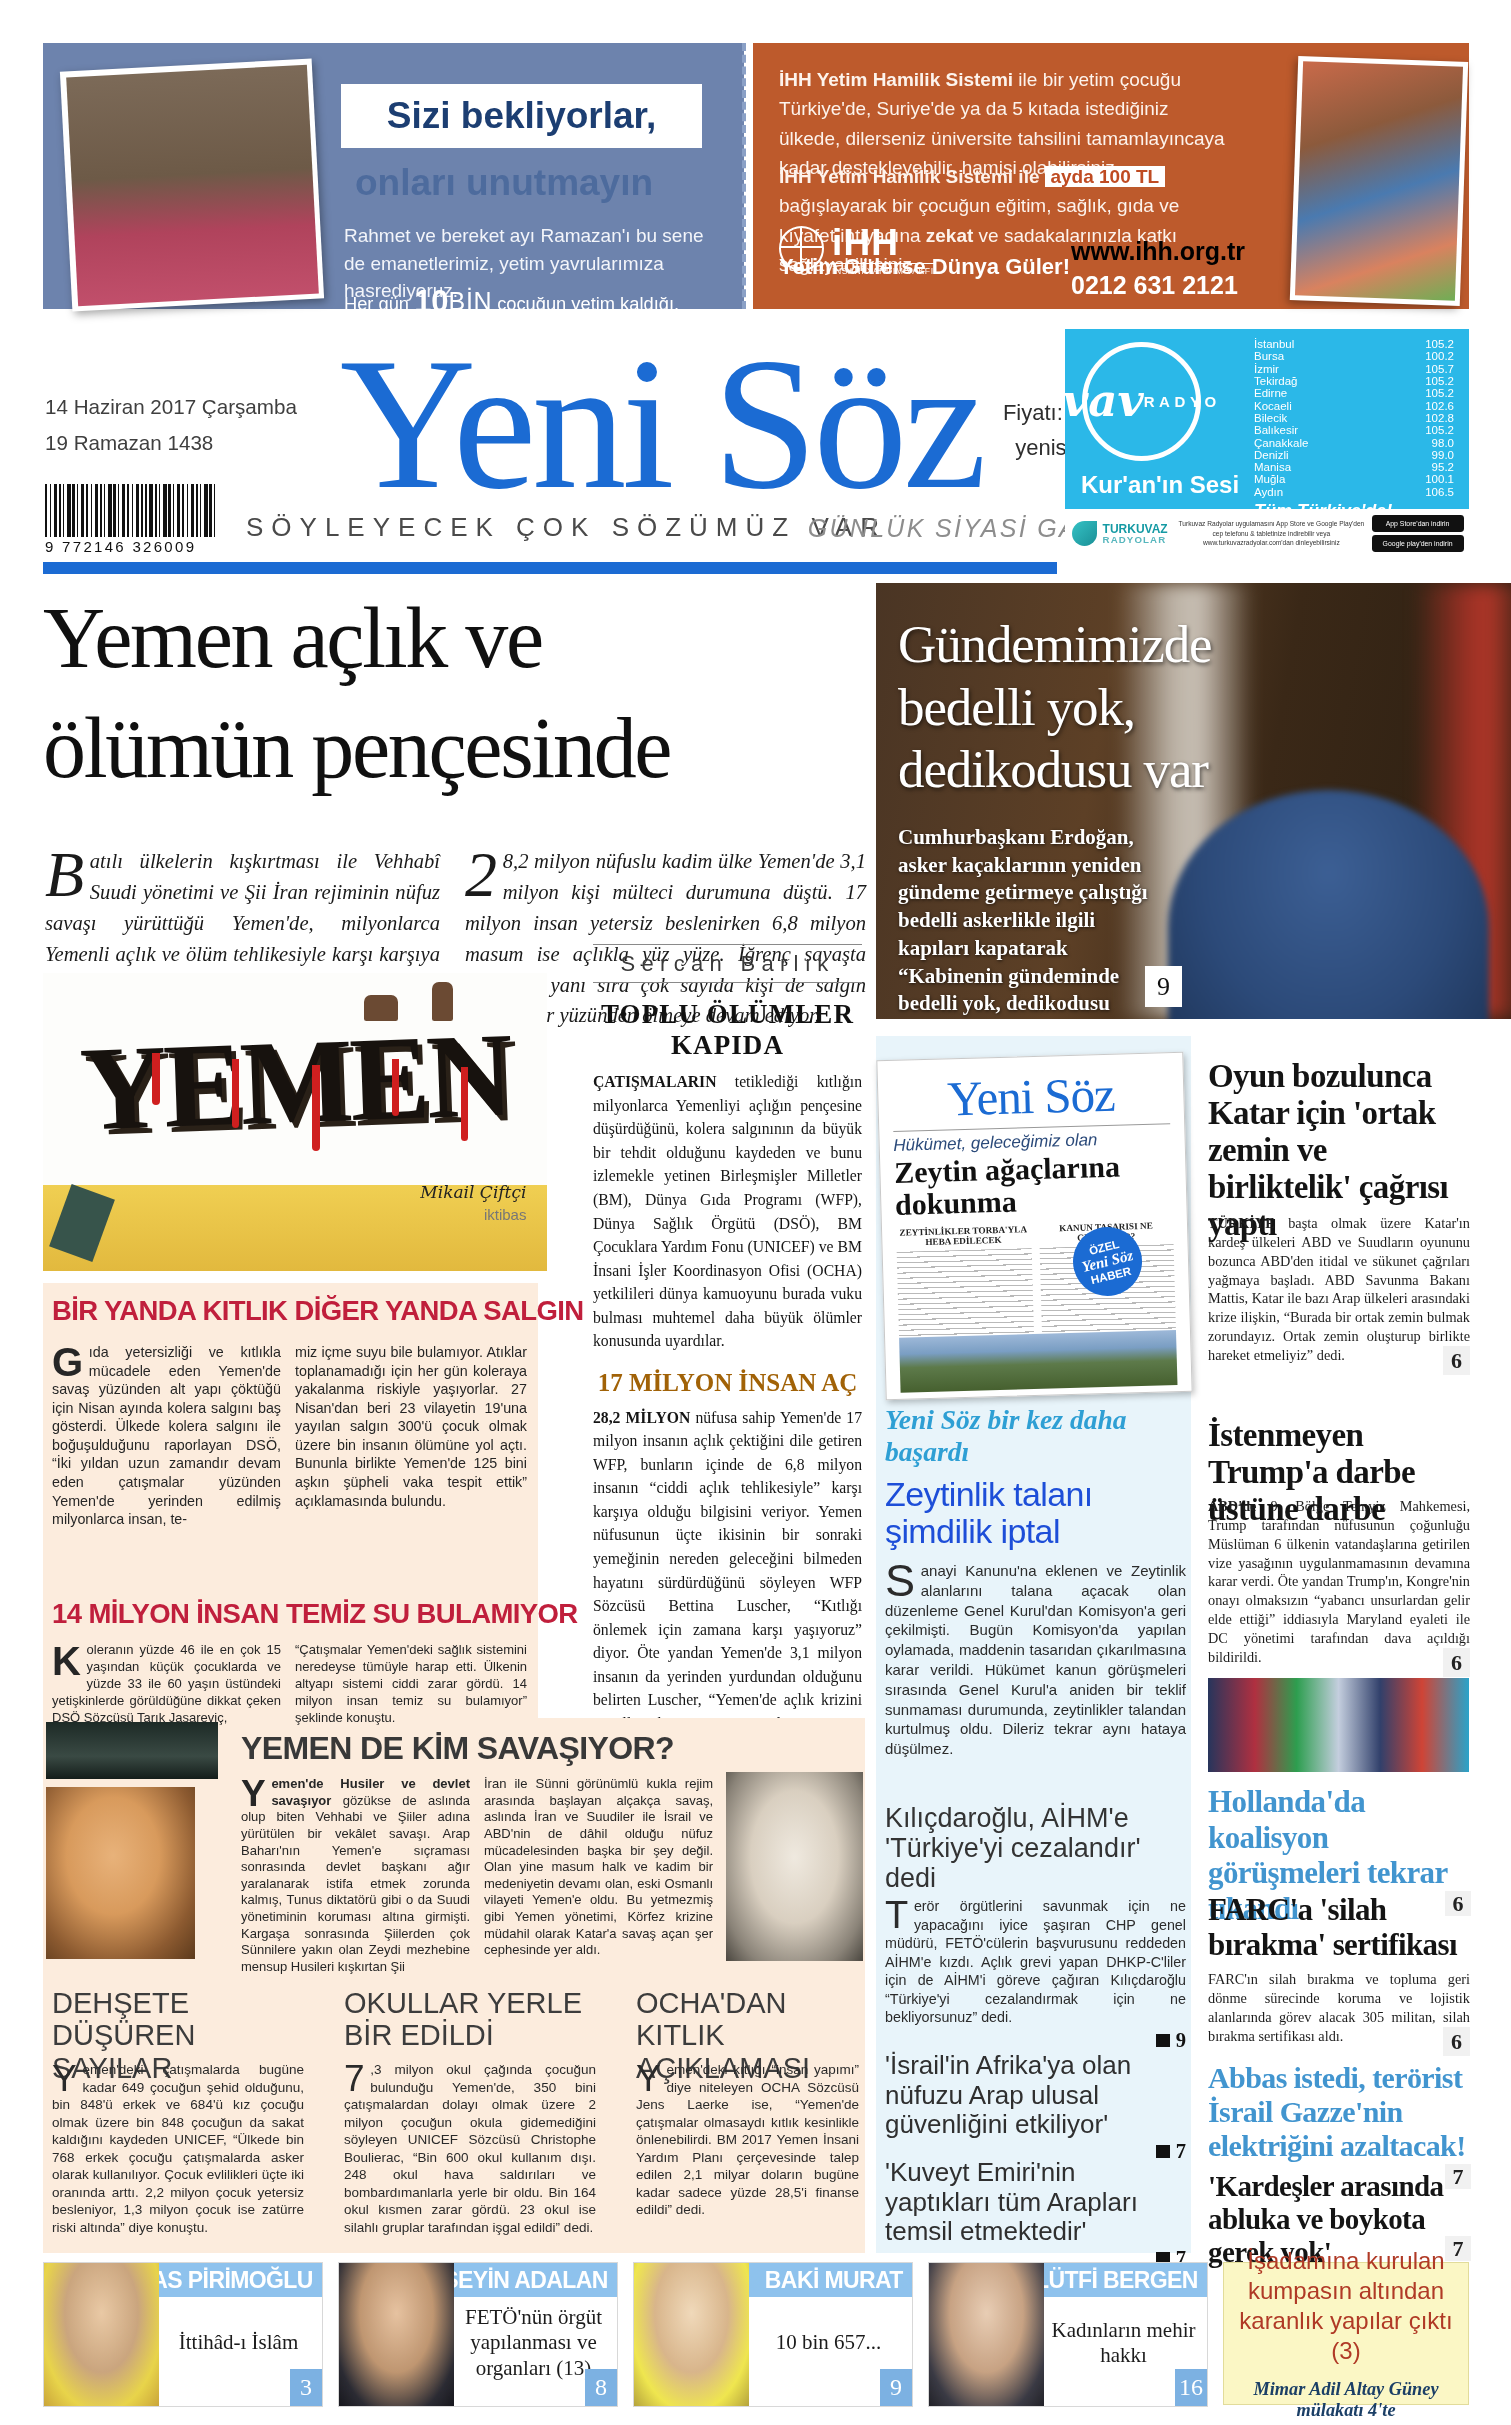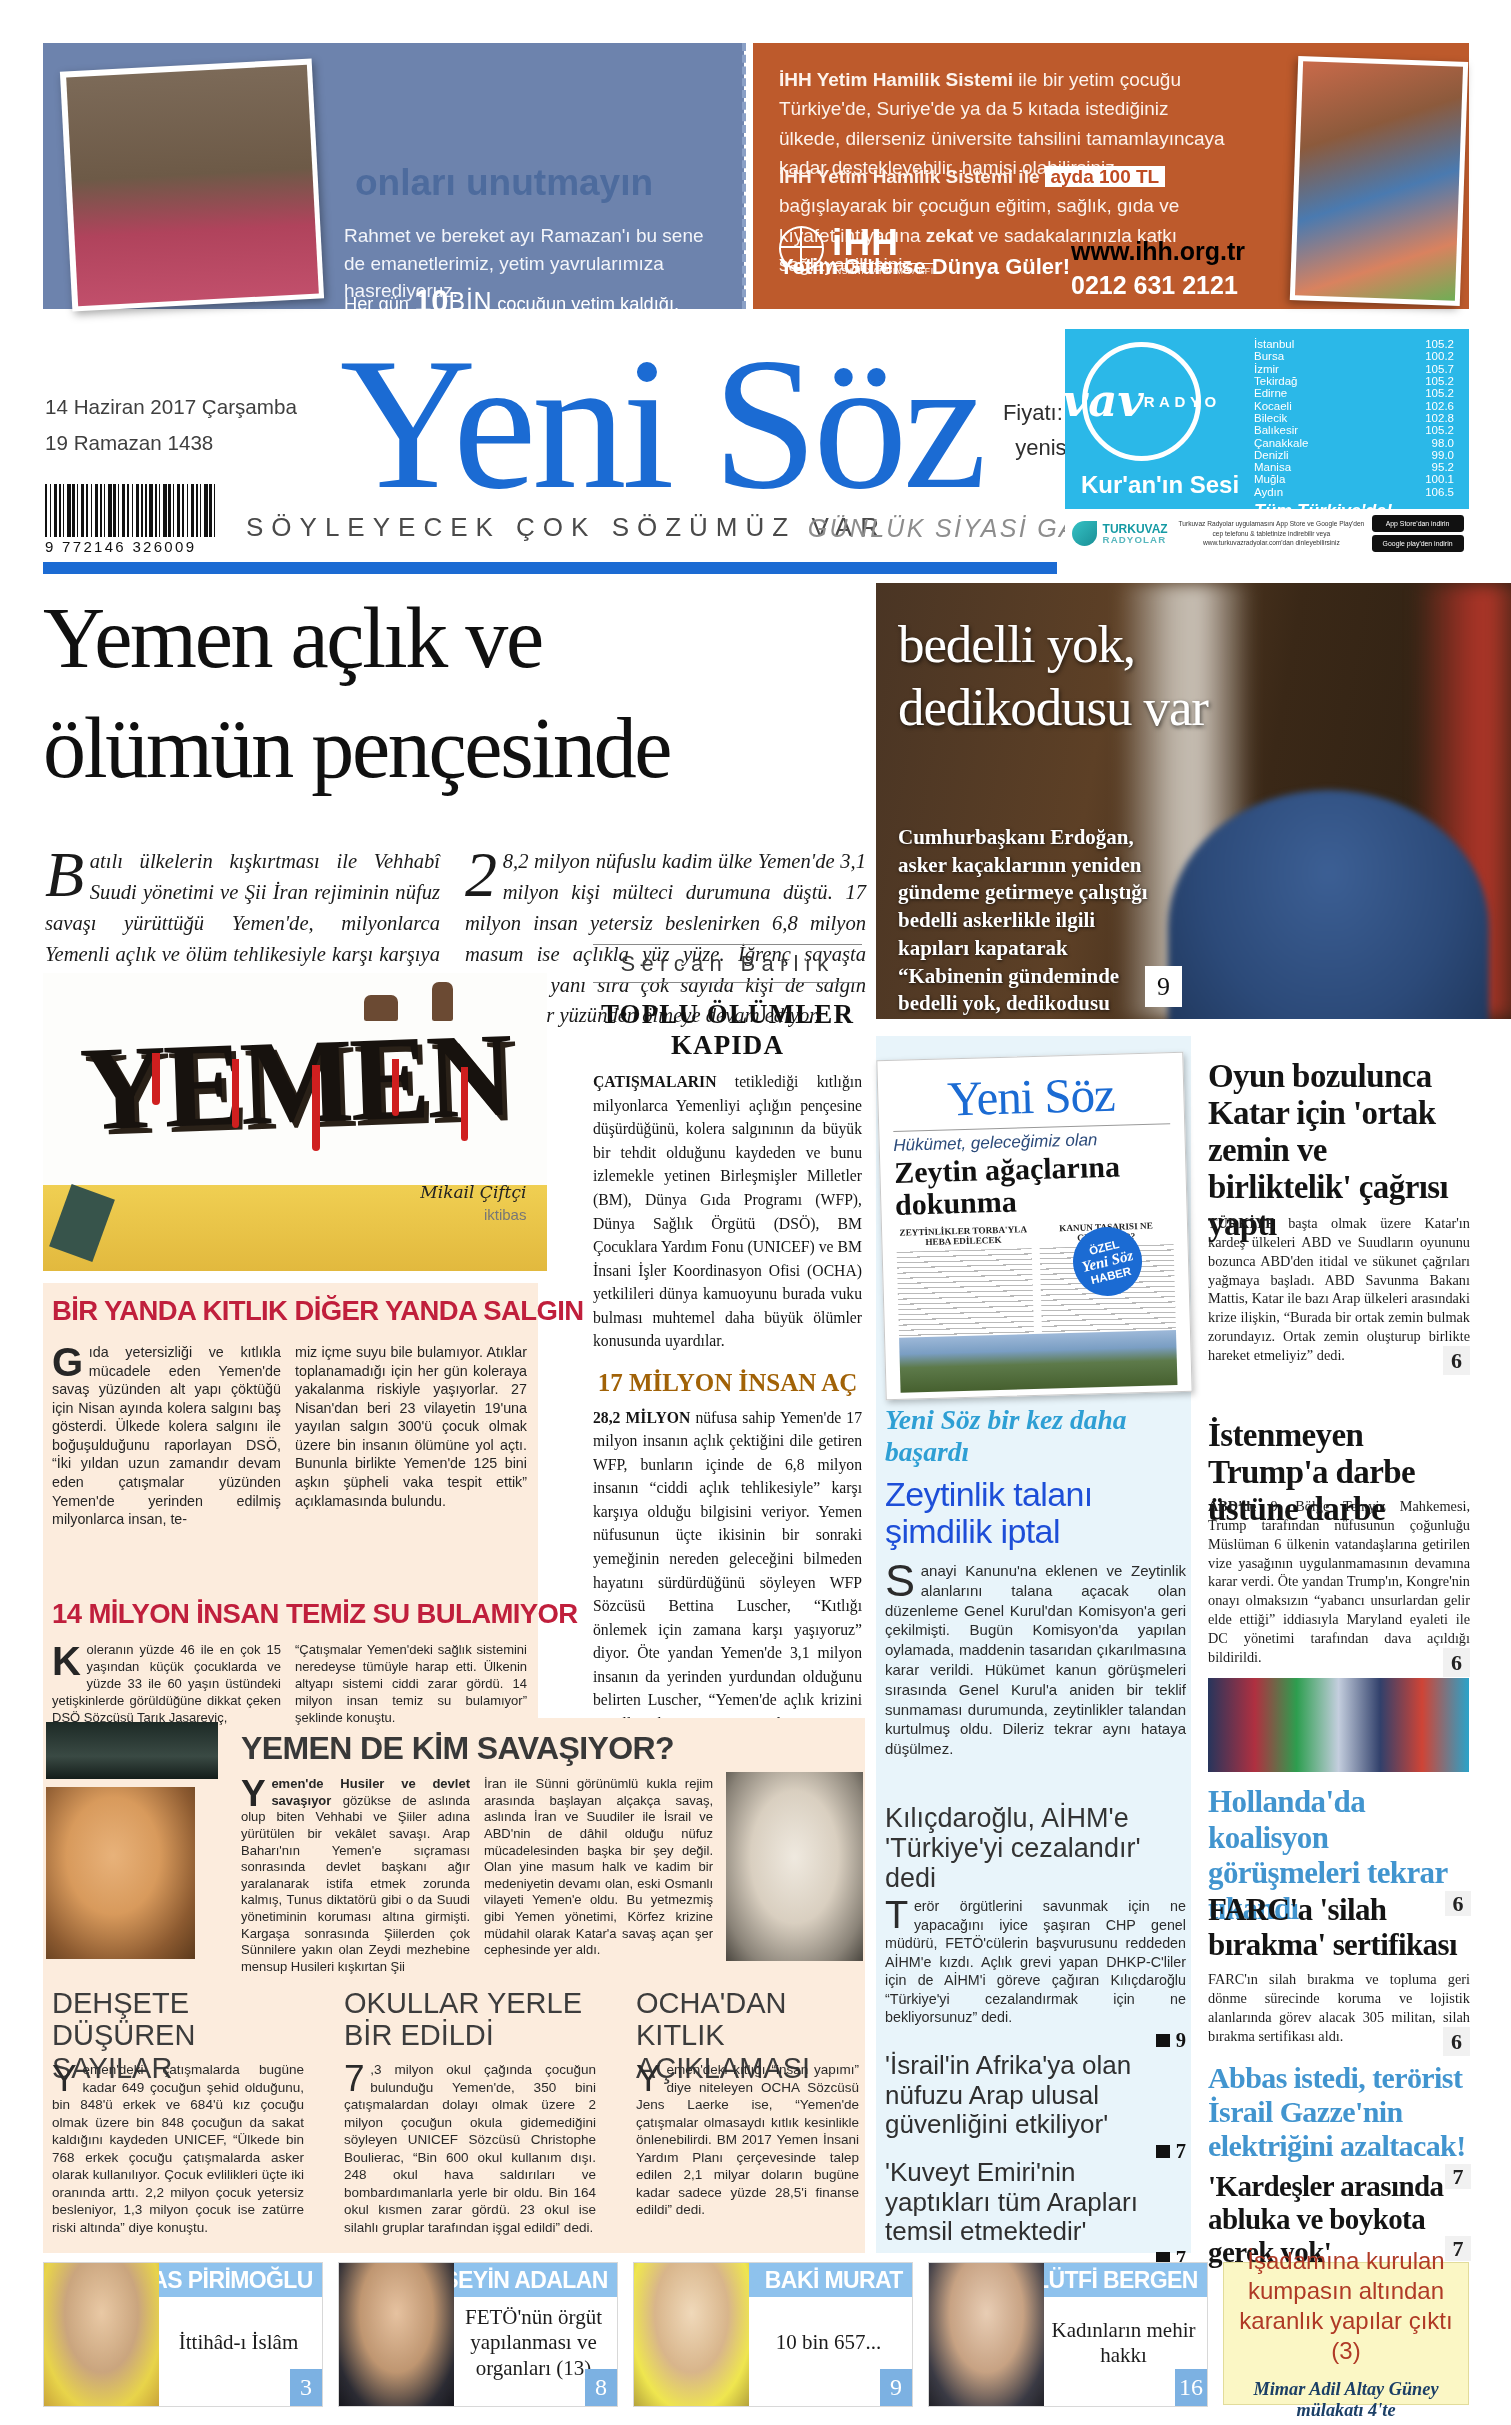--- a/index.html
+++ b/index.html
@@ -197,20 +197,23 @@
   .ybox-s{color:#1b3f66;font-family:"Liberation Serif",serif;font-style:italic;font-weight:bold;
           font-size:18.3px;text-align:center;margin-top:12.6px}
 </style>
 </head>
 <body>
 
 <div class="abs ad-left">
   <div class="abs adl-photo">
       <div class="adl-photo-in"></div>
     </div>
+  <div class="abs adl-titlebox">
+    <span class="adl-title">Sizi bekliyorlar,</span>
+  </div>
   <div class="abs adl-sub">onları unutmayın</div>
   <div class="abs adl-body">Rahmet ve bereket ayı Ramazan'ı bu sene de emanetlerimiz, yetim yavrularımıza hasrediyoruz.</div>
   <div class="abs adl-stats">
     <span>Her gün </span><span class="adl-num">10</span><span class="adl-bin">BİN</span><span> çocuğun yetim kaldığı, </span><span class="adl-num">22</span><span class="adl-bin">BİN</span><span> çocuğun açlıktan öldüğü dünyamızda iftar sofralarımızda yetim yavrularımıza da yer açıyor, gönüllerini alıyoruz.</span>
   </div>
 </div>
 <div class="abs perf"></div>
 <div class="abs ad-right">
   <div class="abs adr-p" style="top:22px">
     <b>İHH Yetim Hamilik Sistemi</b><span> ile bir yetim çocuğu Türkiye'de, Suriye'de ya da 5 kıtada istediğiniz ülkede, dilerseniz üniversite tahsilini tamamlayıncaya kadar destekleyebilir, hamisi olabilirsiniz.</span>
@@ -326,20 +329,21 @@
 </div>
 <div class="abs lead-p lead2 serif just">
   <span class="dc">2</span><span>8,2 milyon nüfuslu kadim ülke Yemen'de 3,1 milyon kişi mülteci durumuna düştü. 17 milyon insan yetersiz beslenirken 6,8 milyon masum ise açlıkla yüz yüze. İğrenç savaşta ölenlerin yanı sıra çok sayıda kişi de salgın hastalıklar yüzünden ölmeye devam ediyor.</span>
 </div>
 
 <div class="abs erd">
   <div class="erd-flag-w"></div>
   <div class="erd-flag-r"></div>
   <div class="erd-suit"></div>
   <div class="erd-h serif">
+    <div>Gündemimizde</div>
     <div>bedelli yok,</div>
     <div>dedikodusu var</div>
   </div>
   <div class="erd-b serif">Cumhurbaşkanı Erdoğan, asker kaçaklarının yeniden gündeme getirmeye çalıştığı bedelli askerlikle ilgili kapıları kapatarak “Kabinenin gündeminde bedelli yok, dedikodusu var” dedi.</div>
   <div class="erd-tag">9</div>
 </div>
 
 <div class="abs byline">Sercan Barlık</div>
 <div class="abs toplu">
   <div class="toplu-h serif">TOPLU ÖLÜMLER KAPIDA</div>

